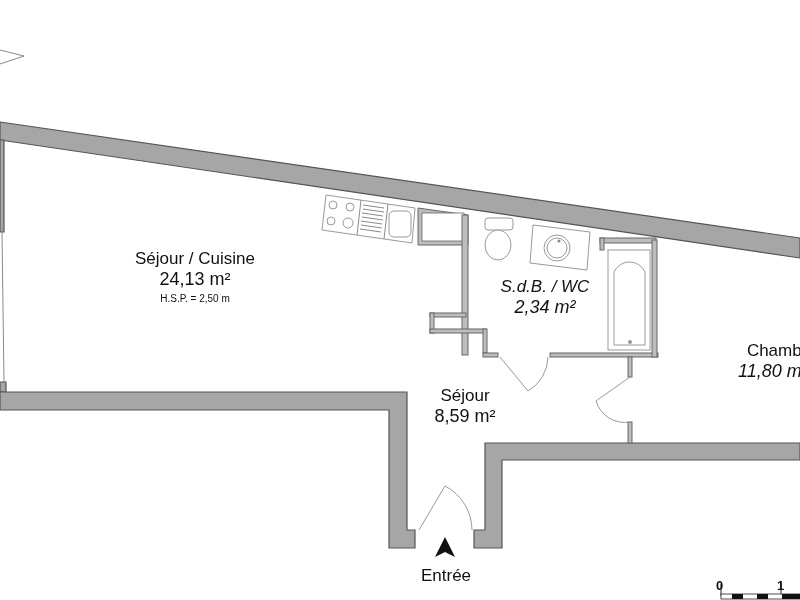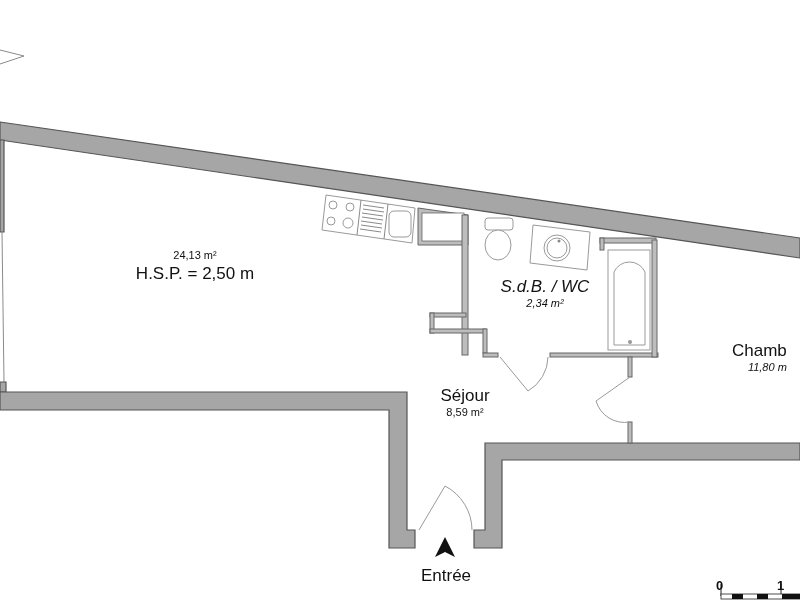--- a/index.html
+++ b/index.html
@@ -5,22 +5,22 @@
     html, body { margin: 0; padding: 0; background: #ffffff; }
     body { width: 800px; height: 600px; overflow: hidden; position: relative; font-family: "Liberation Sans", sans-serif; }
     #plan { position: absolute; left: 0; top: 0; width: 800px; height: 600px; }
     .wall { fill: #a6a6a6; stroke: #555555; stroke-width: 1.2; }
     .thin { fill: none; stroke: #8a8a8a; stroke-width: 1; }
     .thinwall { fill: #bdbdbd; stroke: #666; stroke-width: 1; }
     .fix { fill: #ffffff; stroke: #9a9a9a; stroke-width: 1; }
     .door { fill: none; stroke: #9a9a9a; stroke-width: 1; }
     .label { position: absolute; color: #111; white-space: nowrap; text-align: center; transform: translateX(-50%); }
     .room-name { font-size: 17px; }
-    .room-area { font-size: 11px; }
-    .room-hsp { font-size: 17px; }
+    .room-area { font-size: 18px; }
+    .room-hsp { font-size: 10px; }
     .access { font-size: 17px; }
     .scale-num { position: absolute; font-size: 13px; font-weight: bold; color: #111; }
   </style>
 </head>
 <body>
 
 <svg id="plan" viewBox="0 0 800 600" xmlns="http://www.w3.org/2000/svg">
 
   <polyline points="0,50 24,56 0,64" class="thin"></polyline>
 
@@ -102,20 +102,21 @@
     <line x1="721" y1="584" x2="721" y2="596" stroke="#222" stroke-width="1"></line>
     <line x1="781" y1="584" x2="781" y2="596" stroke="#222" stroke-width="1"></line>
     <rect x="721" y="594" width="79" height="5" fill="#fff" stroke="#222" stroke-width="0.8"></rect>
     <rect x="732" y="594" width="11" height="5" fill="#111"></rect>
     <rect x="757" y="594" width="11" height="5" fill="#111"></rect>
     <rect x="782" y="594" width="18" height="5" fill="#111"></rect>
   </g>
 </svg>
 
 <div class="label" style="left:195px; top:249px;">
+  <div class="room-name">Séjour / Cuisine</div>
   <div class="room-area">24,13 m²</div>
   <div class="room-hsp" style="margin-top:3px;">H.S.P. = 2,50 m</div>
 </div>
 
 <div class="label" style="left:545px; top:277px;font-style:italic;">
   <div class="room-name">S.d.B. / WC</div>
   <div class="room-area">2,34 m²</div>
 </div>
 
 <div class="label" style="left:465px; top:386px;">

